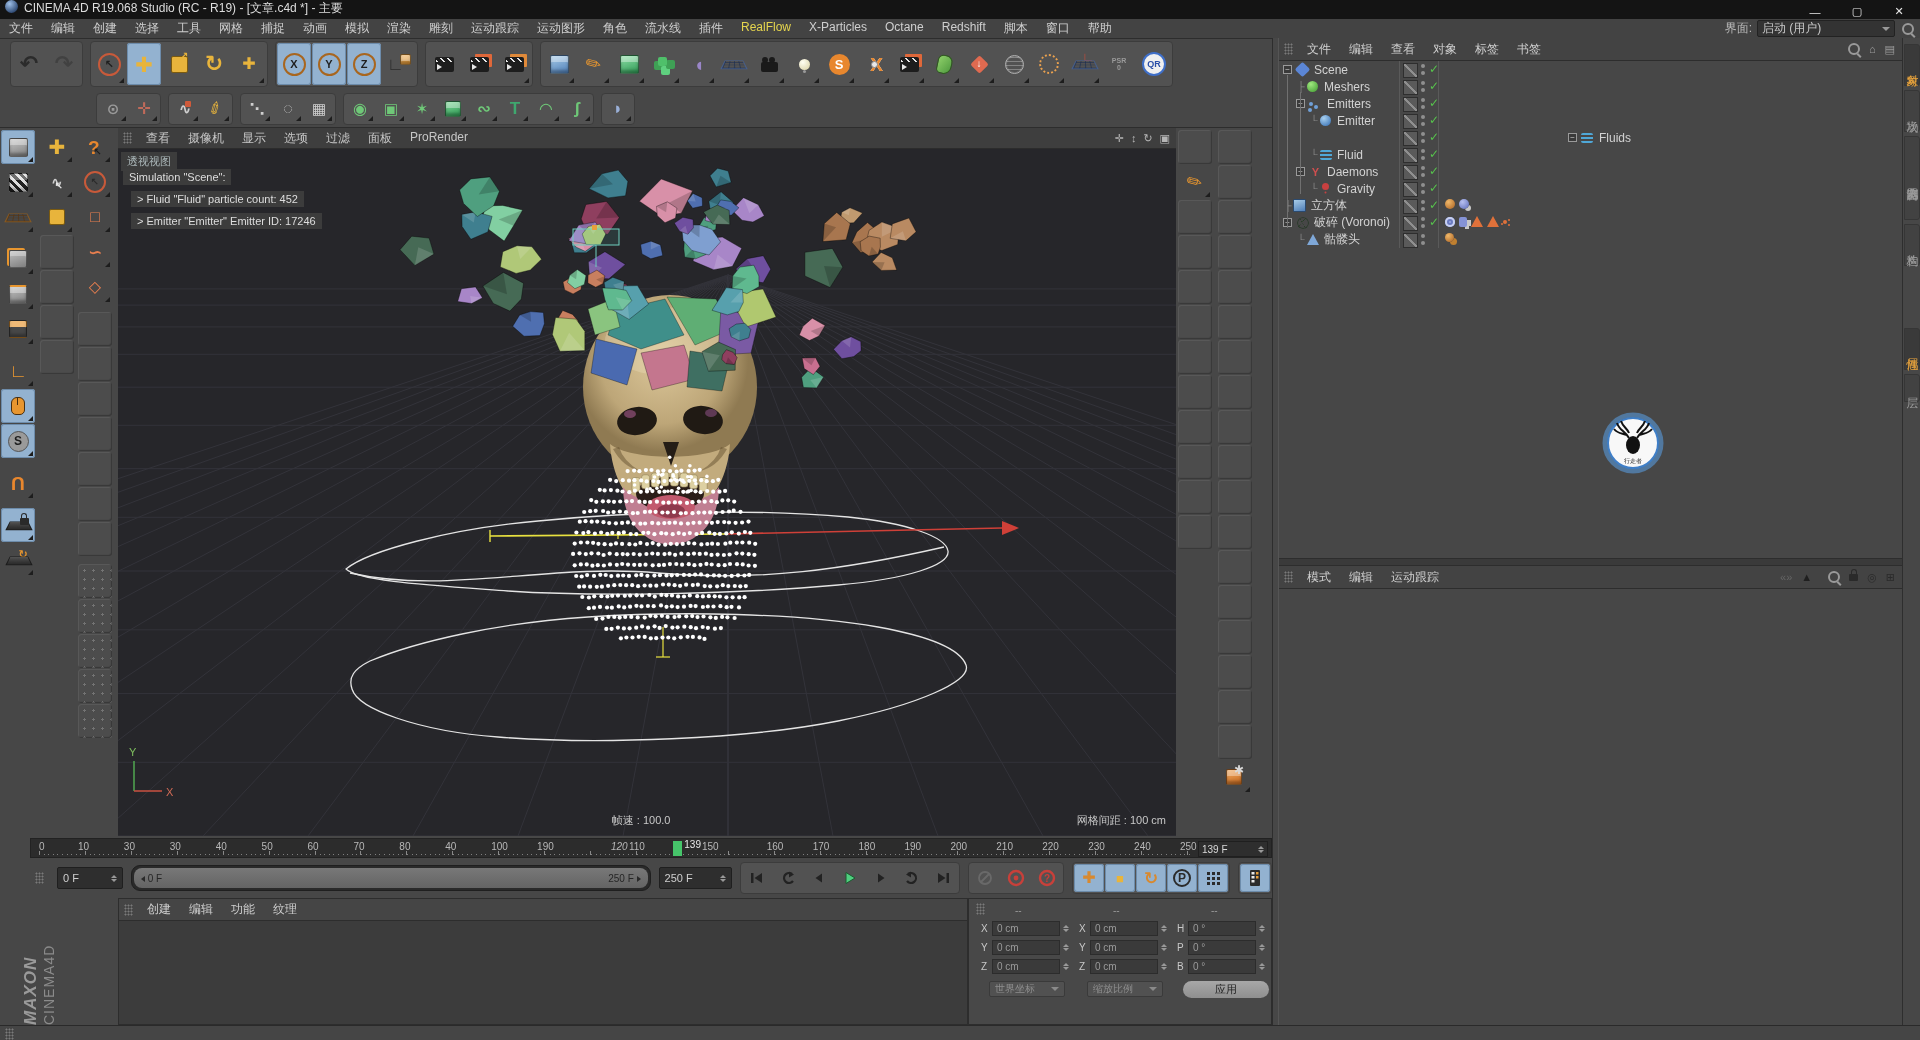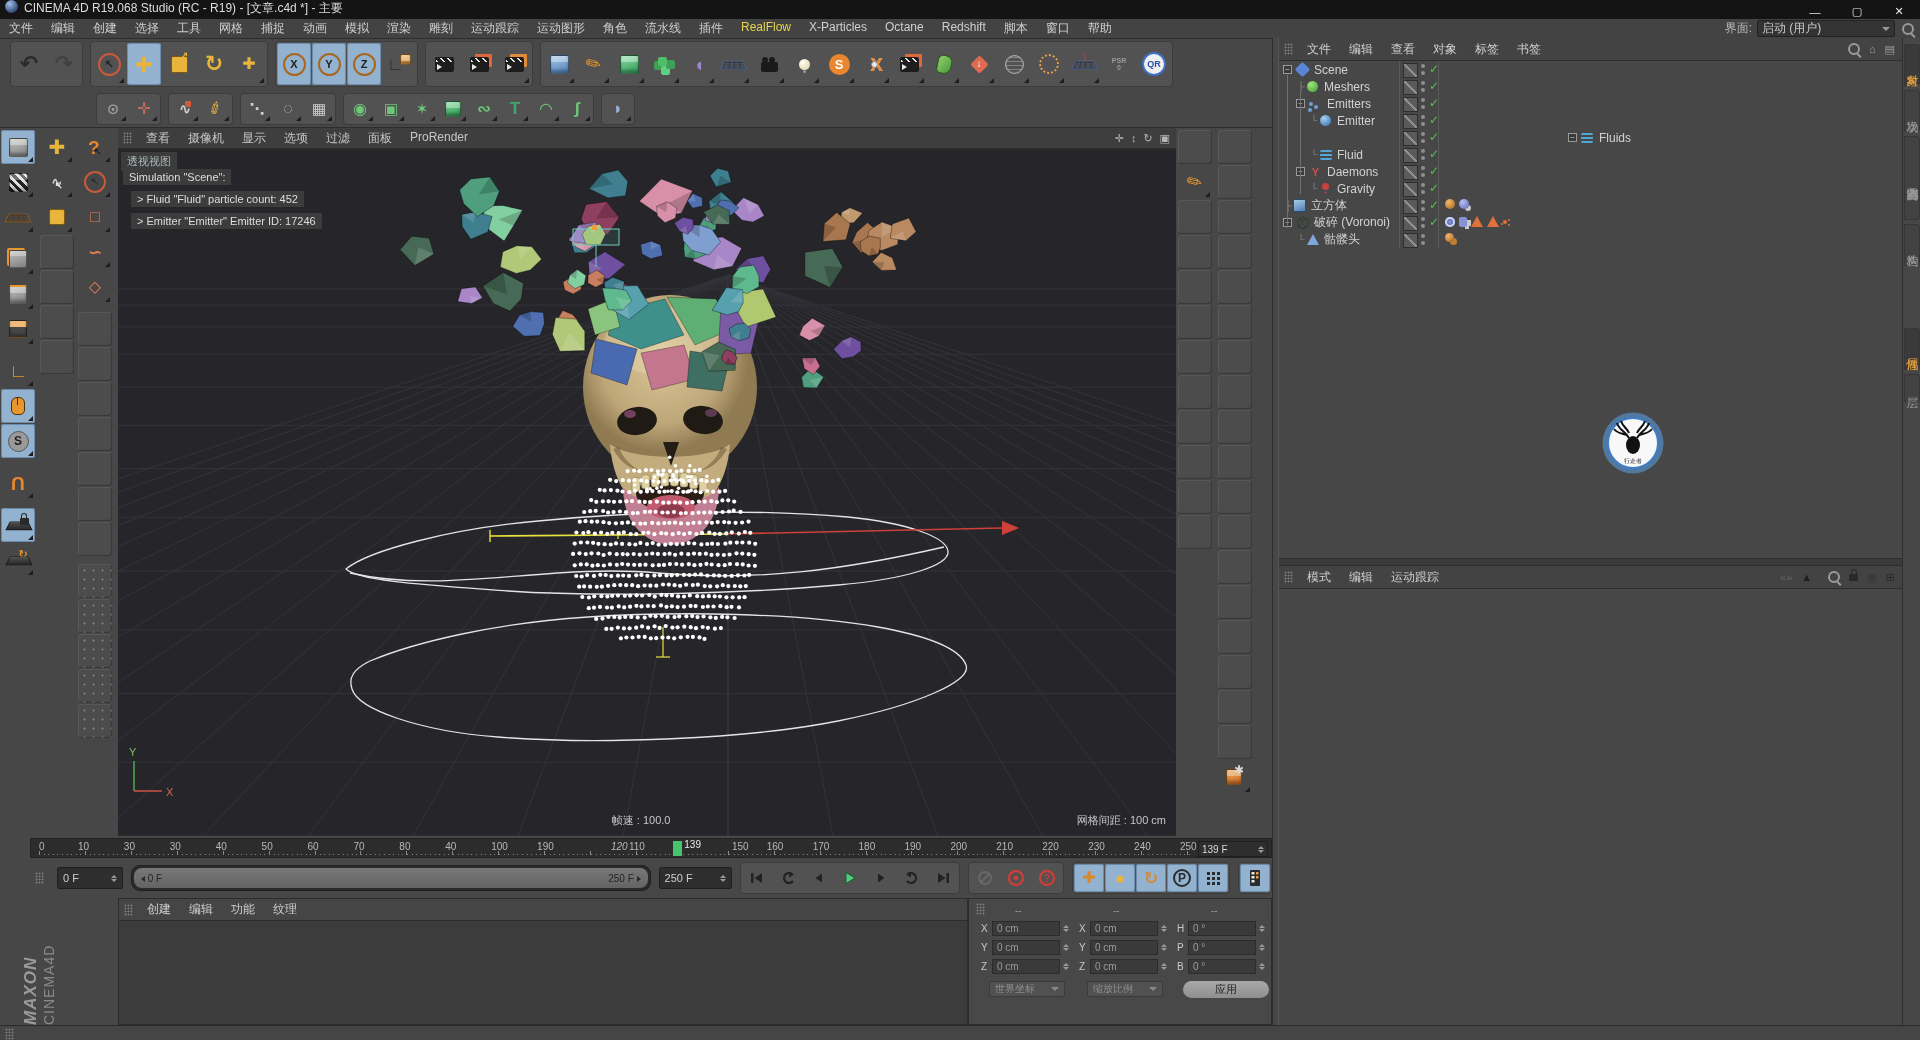--- a/index.html
+++ b/index.html
@@ -1571,21 +1571,21 @@
     <span class="tick" style="left: 414.28px;">40</span>
     <span class="tl" style="left: 421.28px;"></span>
     <span class="tick" style="left: 460.2px;">100</span>
     <span class="tl" style="left: 467.2px;"></span>
     <span class="tick" style="left: 506.12px;">190</span>
     <span class="tl" style="left: 513.12px;"></span>
     <span class="tick" style="left: 580px; font-style: italic;">120</span>
     <span class="tl" style="left: 559.04px;"></span>
     <span class="tick" style="left: 597.96px;">110</span>
     <span class="tl" style="left: 604.96px;"></span>
-    <span class="tick" style="left: 701px;">150</span>
+    <span class="tick" style="left: 671px;">150</span>
     <span class="tl" style="left: 696.8px;"></span>
     <span class="tick" style="left: 735.72px;">160</span>
     <span class="tl" style="left: 742.72px;"></span>
     <span class="tick" style="left: 781.64px;">170</span>
     <span class="tl" style="left: 788.64px;"></span>
     <span class="tick" style="left: 827.56px;">180</span>
     <span class="tl" style="left: 834.56px;"></span>
     <span class="tick" style="left: 873.48px;">190</span>
     <span class="tl" style="left: 880.48px;"></span>
     <span class="tick" style="left: 919.4px;">200</span>

